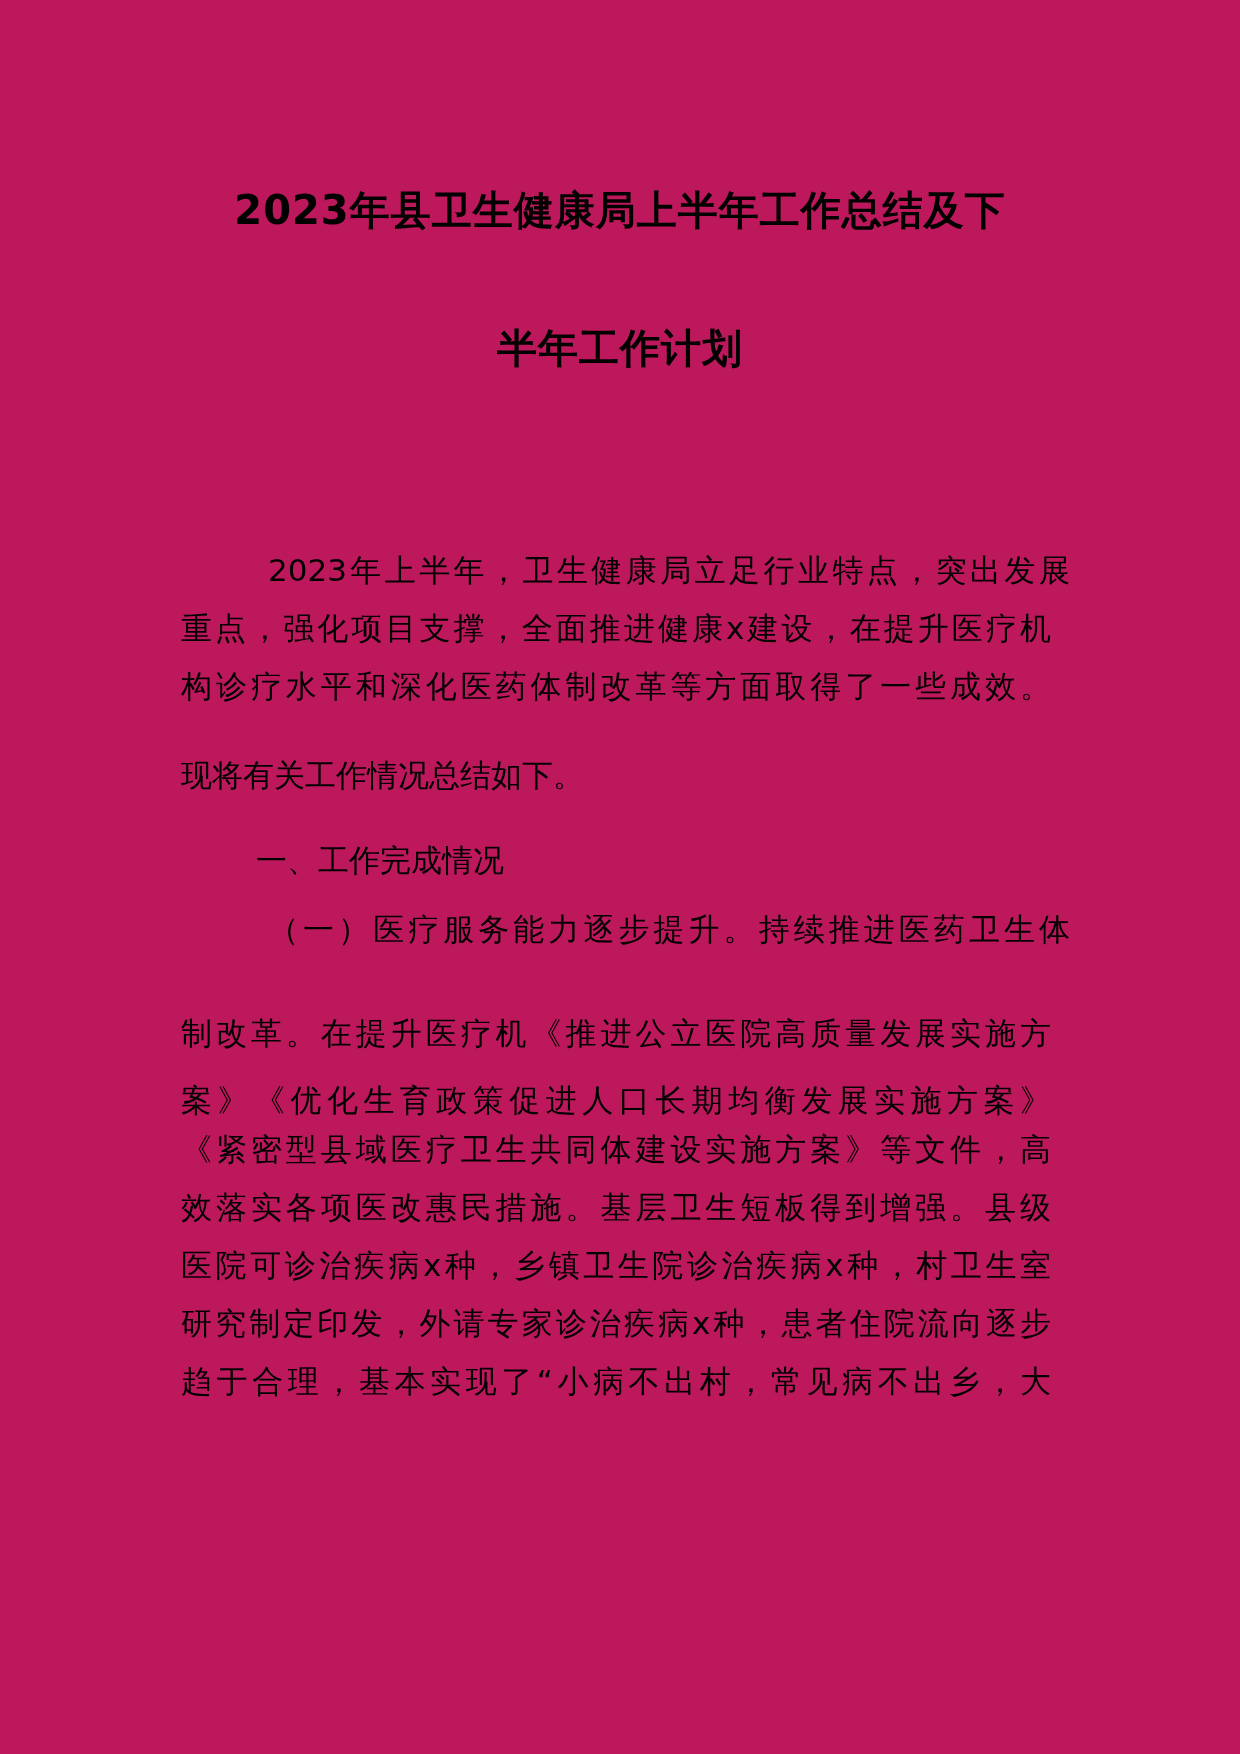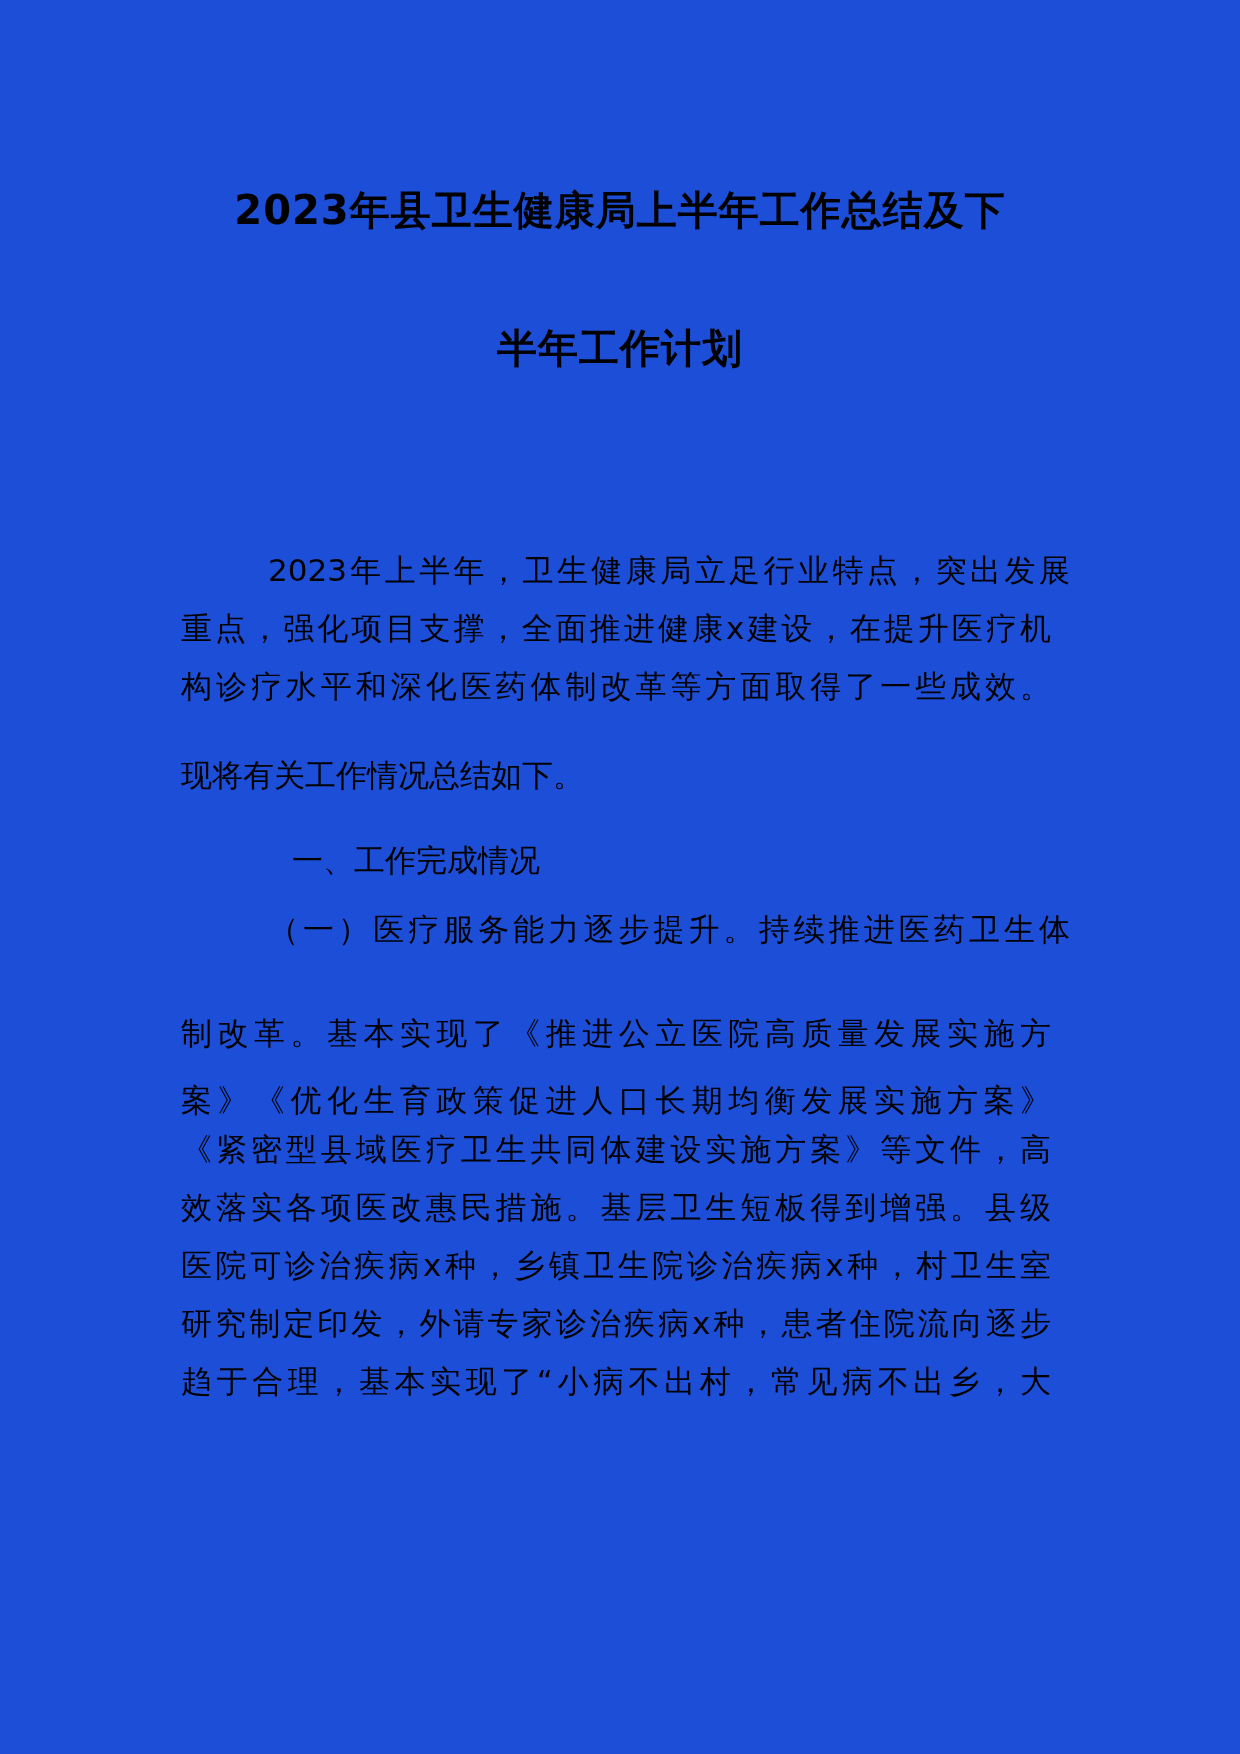--- a/index.html
+++ b/index.html
@@ -1,18 +1,18 @@
 <!DOCTYPE html>
 <html><head>
   <meta charset="utf-8">
   <style>
     html, body { margin: 0; padding: 0; background: #ffffff; }
     body { width: 1240px; height: 1754px; position: relative; overflow: hidden;
            font-family: "DejaVu Sans", "Liberation Sans", sans-serif; color: #000; }
-    .page { position: absolute; left: 0; top: 0; width: 1240px; height: 1754px; background: #1d4ed8; }
+    .page { position: absolute; left: 0; top: 0; width: 1240px; height: 1754px; background: #be185d; }
     .title-line { position: absolute; left: 0; width: 1240px; text-align: center;
                   font-weight: bold; font-size: 40px; line-height: 50px; letter-spacing: 1px; }
     .line { position: absolute; left: 181px; width: 870px; font-size: 31px; line-height: 40px;
             white-space: nowrap; text-align: justify; text-align-last: justify; }
     .line.last { text-align-last: left; margin-top: 31px; }
     .line.indent { left: 256px; width: 802px; margin-left: 12px; }
     .heading { position: absolute; left: 256px; font-size: 31px; line-height: 40px; white-space: nowrap; }
   </style>
 </head>
 <body>
@@ -22,25 +22,25 @@
   <div class="title-line" style="top:185px;">2023年县卫生健康局上半年工作总结及下</div>
   <div class="title-line" style="top:323px;">半年工作计划</div>
 
   <div>
     <div class="line indent" style="top:550px;">2023年上半年，卫生健康局立足行业特点，突出发展</div>
     <div class="line" style="top:608px;">重点，强化项目支撑，全面推进健康x建设，在提升医疗机</div>
     <div class="line" style="top:666px;">构诊疗水平和深化医药体制改革等方面取得了一些成效。</div>
     <div class="line last" style="top:724px;">现将有关工作情况总结如下。</div>
   </div>
 
-  <div class="heading" style="top:840px;margin-left:36px;">一、工作完成情况</div>
+  <div class="heading" style="top:840px;">一、工作完成情况</div>
 
   <div>
     <div class="line indent" style="top:909px;">（一）医疗服务能力逐步提升。持续推进医药卫生体</div>
-    <div class="line" style="top:1013px;">制改革。基本实现了《推进公立医院高质量发展实施方</div>
+    <div class="line" style="top:1013px;">制改革。在提升医疗机《推进公立医院高质量发展实施方</div>
     <div class="line" style="top:1071px;margin-top:9px;">案》《优化生育政策促进人口长期均衡发展实施方案》</div>
     <div class="line" style="top:1129px;">《紧密型县域医疗卫生共同体建设实施方案》等文件，高</div>
     <div class="line" style="top:1187px;">效落实各项医改惠民措施。基层卫生短板得到增强。县级</div>
     <div class="line" style="top:1245px;">医院可诊治疾病x种，乡镇卫生院诊治疾病x种，村卫生室</div>
     <div class="line" style="top:1303px;">研究制定印发，外请专家诊治疾病x种，患者住院流向逐步</div>
     <div class="line" style="top:1361px;">趋于合理，基本实现了“小病不出村，常见病不出乡，大</div>
   </div>
 
 </div>
 

